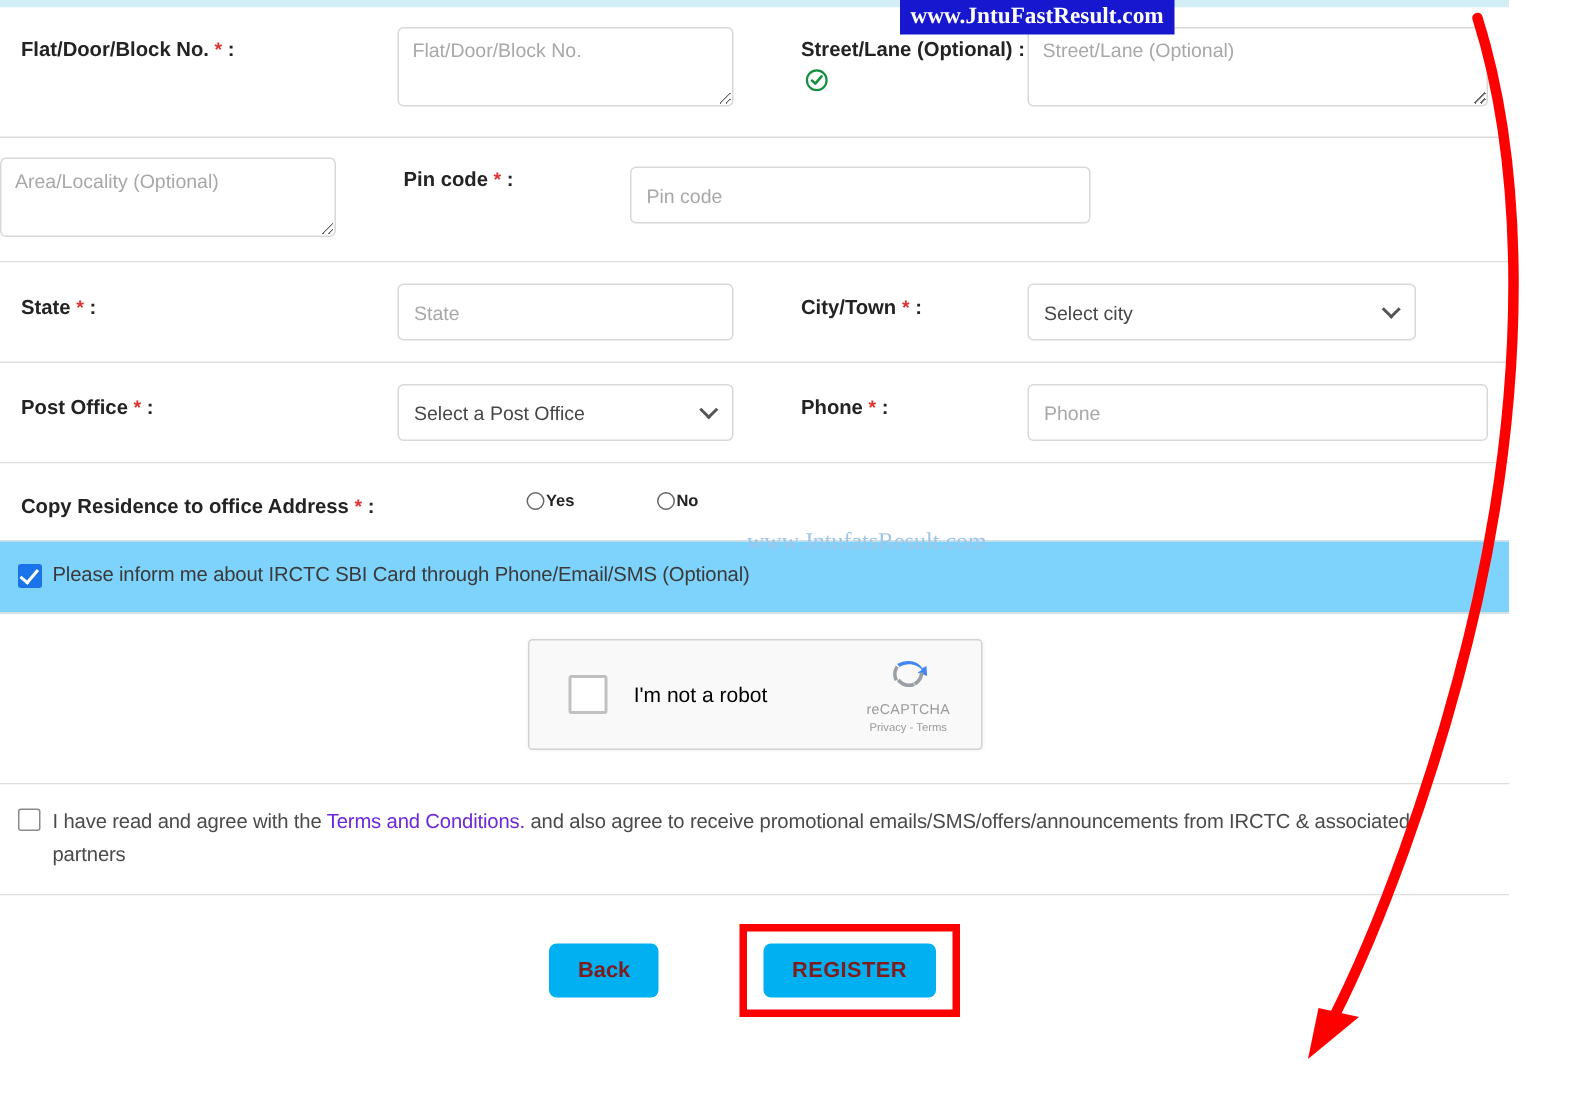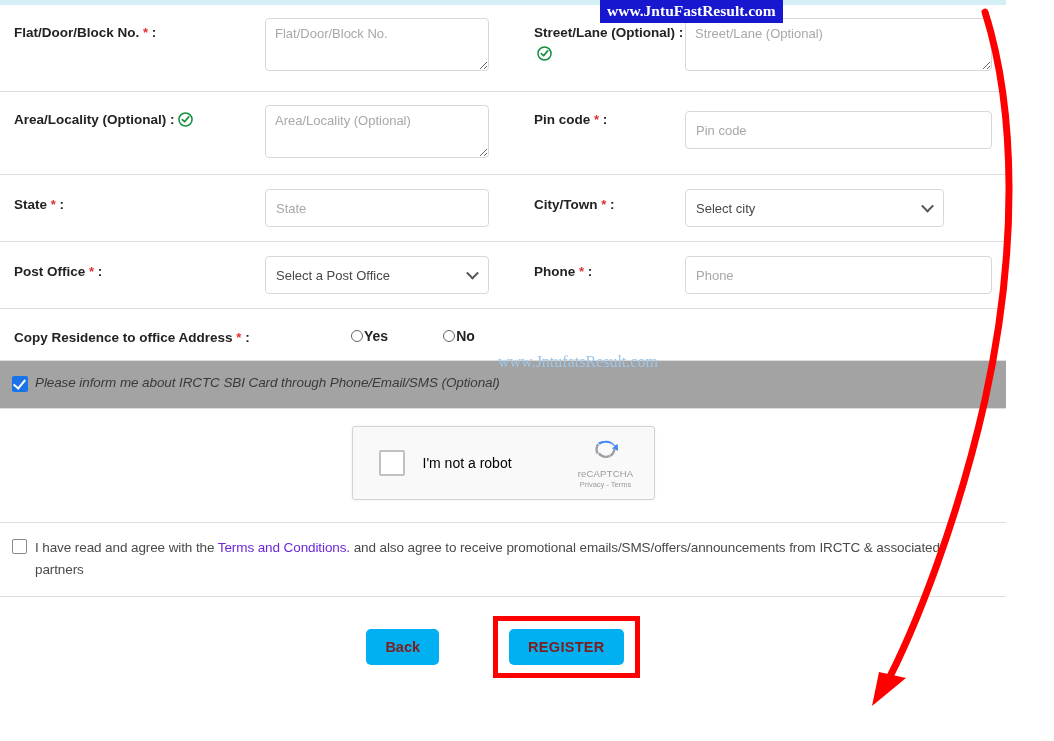--- a/index.html
+++ b/index.html
@@ -96,33 +96,32 @@
     width: 9px; height: 9px;
     border-right: 2px solid #555; border-bottom: 2px solid #555;
     transform: translateY(-70%) rotate(45deg);
   }
 
   
   .vchk { display: inline-block; width: 15px; height: 15px; vertical-align: -3px; margin-left: 3px; }
 
   
   .radio-wrap { display: flex; align-items: center; padding-top: 19px; }
-  .radio-item { display: flex; align-items: center; margin-right: 55px; font-weight: bold; font-size: 14px; color: #232323; }
+  .radio-item { display: flex; align-items: center; margin-right: 55px; font-weight: bold; font-size: 11px; color: #232323; }
   .radio-dot {
     width: 12px; height: 12px; border-radius: 50%;
     border: 1px solid #666; background: #fff; margin-right: 1px;
   }
 
   
   .promo {
     position: relative;
     border-bottom: 1px solid #dddddd;
     padding: 14px 0 16px 12px;
-    background: #a3a3a3;
-    font-style: italic;
+    background: #7dd3fc;
   }
   .promo-line1 { display: flex; align-items: flex-start; }
   .cb-blue {
     width: 16px; height: 16px; border-radius: 2px;
     background: #1a73e8; position: relative; flex: 0 0 auto; margin-top: 1px;
   }
   .cb-blue::after {
     content: ""; position: absolute; left: 4px; top: 1px;
     width: 5px; height: 10px;
     border-right: 2.4px solid #fff; border-bottom: 2.4px solid #fff;
@@ -260,28 +259,20 @@
               </svg>
           </span>
         </span>
       </div>
       <div class="cell-field c4">
         <textarea class="ta wide" placeholder="Street/Lane (Optional)" style=""></textarea>
       </div>
     </div>
 
     <div class="row" style="min-height:83px;">
-      <div class="cell-label c1">
-        <span><span>Area/Locality (Optional)</span>
-        <span>:</span><span class="vchk">
-          <svg viewBox="0 0 16 16" width="15" height="15">
-                <circle cx="8" cy="8" r="7" fill="none" stroke="#158f3f" stroke-width="1.6"></circle>
-                <path d="M4.6 8.2 L7 10.4 L11.4 5.2" fill="none" stroke="#158f3f" stroke-width="1.8" stroke-linecap="round" stroke-linejoin="round"></path>
-              </svg></span></span>
-      </div>
       <div class="cell-field c2">
         <textarea class="ta" placeholder="Area/Locality (Optional)" style=""></textarea>
       </div>
       <div class="cell-label c3">
         <span><span>Pin code</span>
         <span class="req">*</span>
         <span>:</span></span>
       </div>
       <div class="cell-field c4" style="padding-top:19px;">
         <input class="tx wide" placeholder="Pin code" style="">

